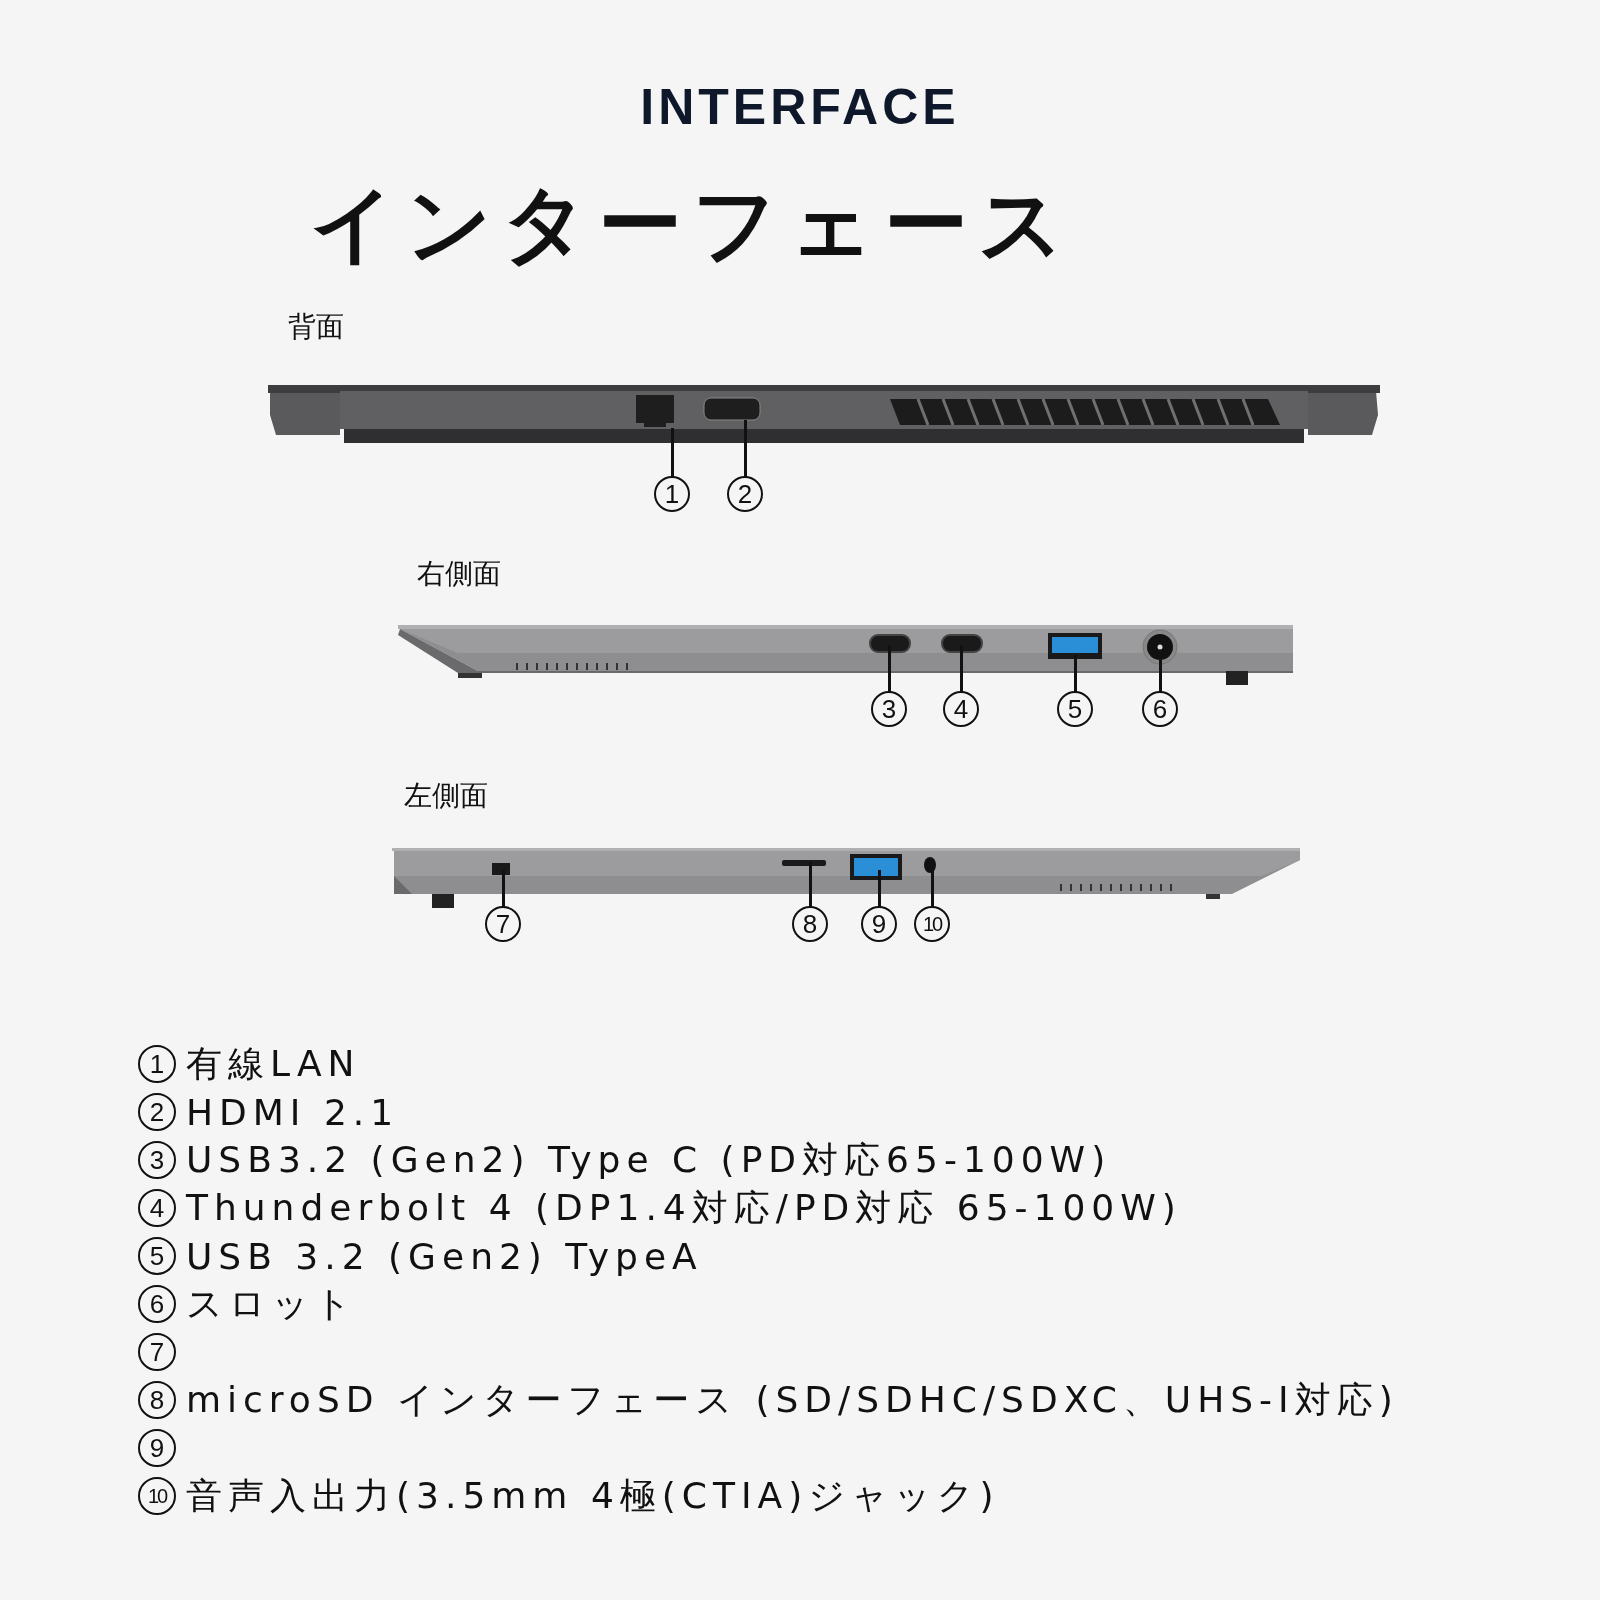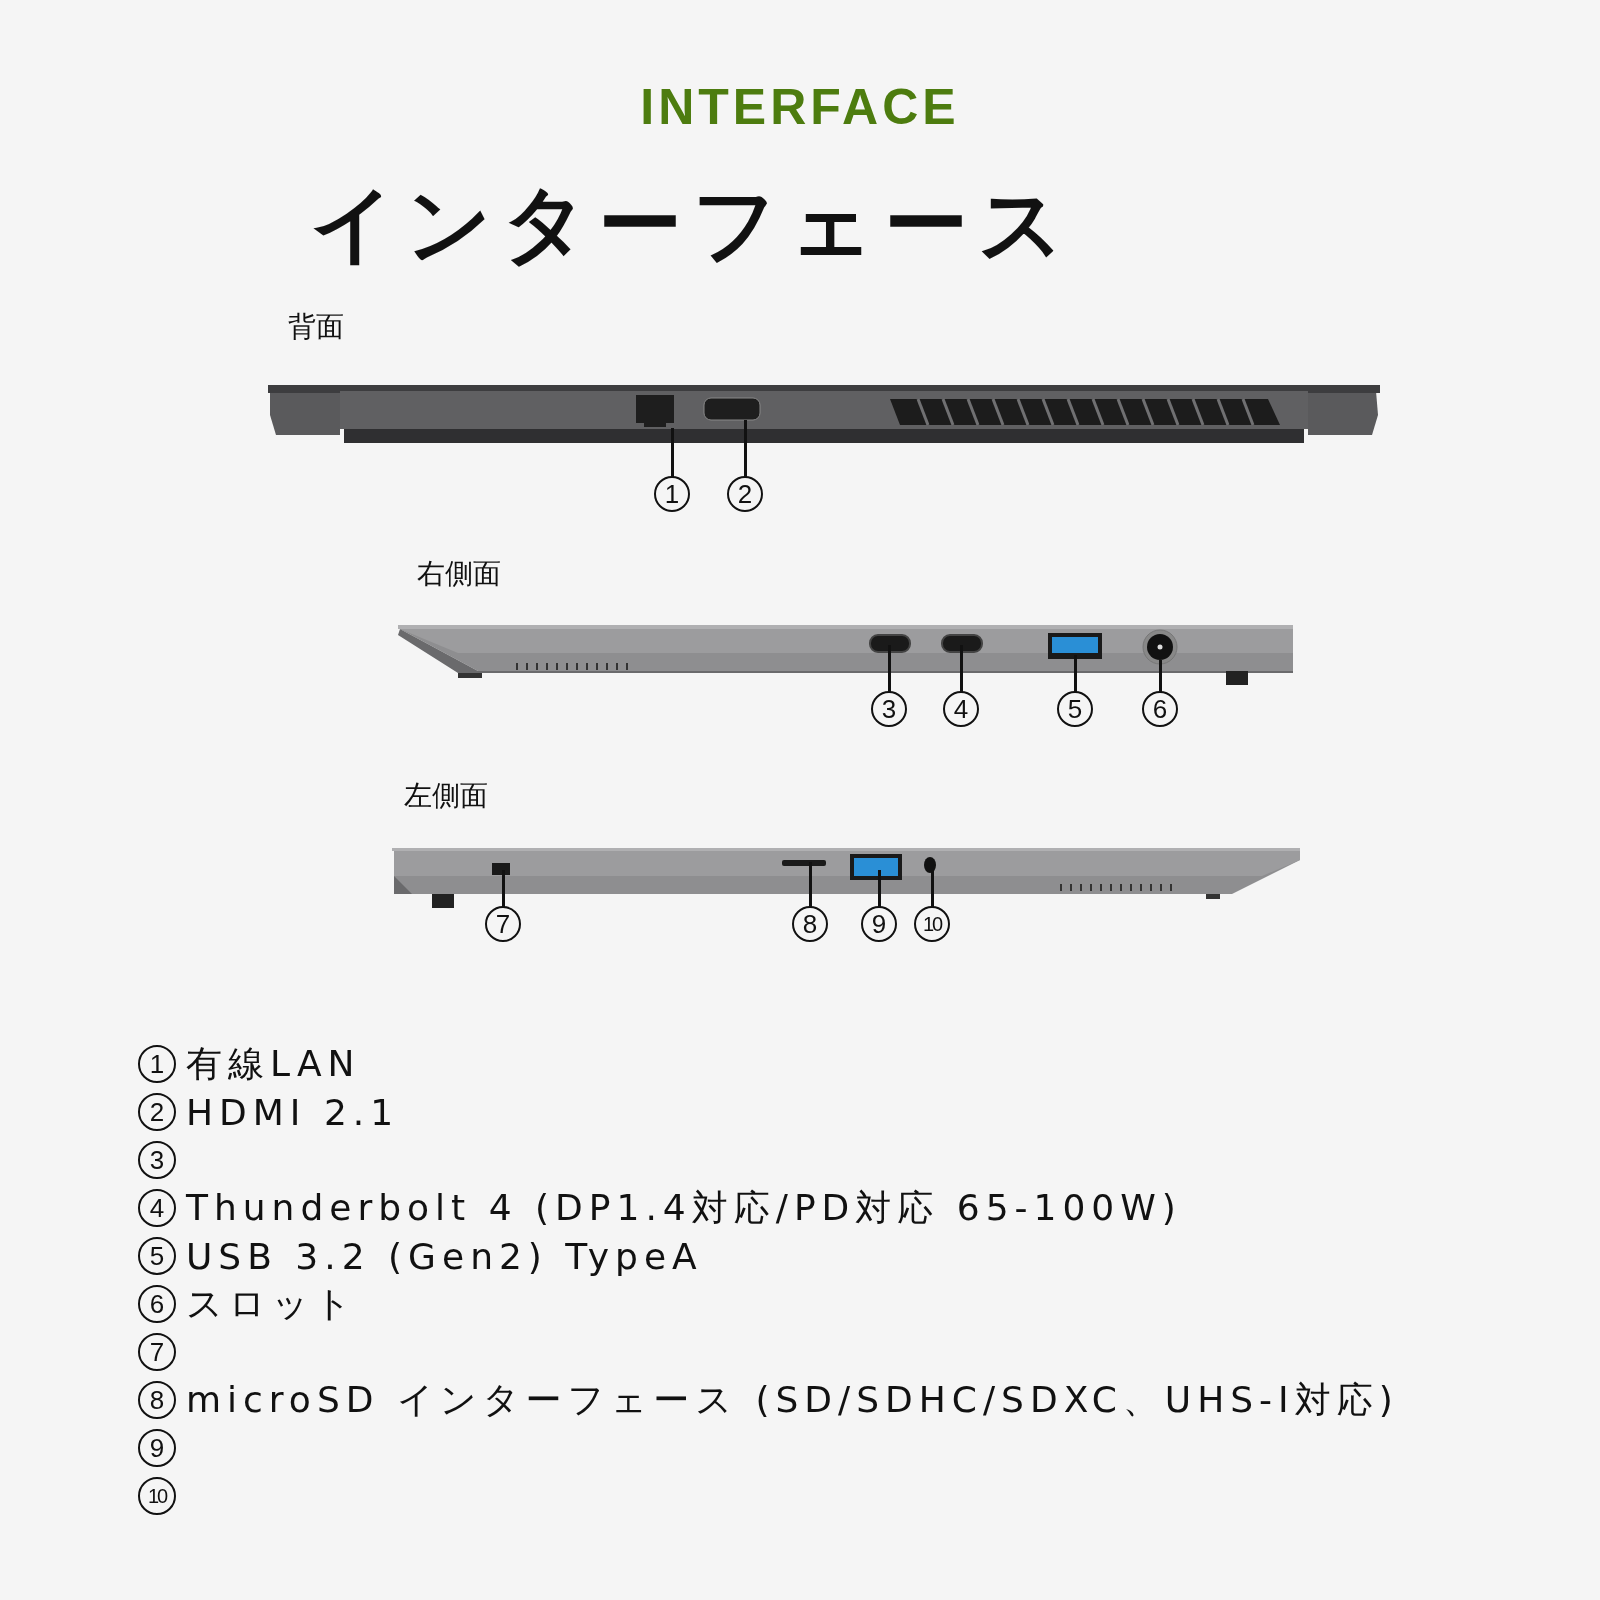--- a/index.html
+++ b/index.html
@@ -2,21 +2,21 @@
 <html><head>
 <meta charset="utf-8">
 <style>
   * { box-sizing: border-box; margin: 0; padding: 0; }
   html, body { width: 1600px; height: 1600px; background: #f5f5f5; overflow: hidden; }
   body { position: relative; font-family: "DejaVu Sans", sans-serif; color: #111; }
 
   .en-title {
     position: absolute; left: 0; top: 78px; width: 1600px; text-align: center;
     font-family: "Liberation Sans", sans-serif; font-weight: bold; font-size: 50px;
-    letter-spacing: 4px; color: #4d7c0f;
+    letter-spacing: 4px; color: #0f172a;
   }
   .jp-title {
     position: absolute; left: 0; top: 168px; width: 1368px; text-align: center;
     font-family: "DejaVu Sans", sans-serif; font-weight: bold; font-size: 84px;
     letter-spacing: 10px; color: #111; padding-left: 16px;
   }
   .section-label {
     position: absolute; font-size: 28px; color: #111; font-family: "DejaVu Sans", sans-serif;
   }
 
@@ -160,20 +160,21 @@
   <div class="spec-item">
       <span class="spec-num">1</span>
       <span>有線LAN</span>
     </div>
   <div class="spec-item">
       <span class="spec-num">2</span>
       <span>HDMI 2.1</span>
     </div>
   <div class="spec-item">
       <span class="spec-num">3</span>
+      <span>USB3.2 (Gen2) Type C (PD対応65-100W)</span>
     </div>
   <div class="spec-item">
       <span class="spec-num">4</span>
       <span>Thunderbolt 4 (DP1.4対応/PD対応 65-100W)</span>
     </div>
   <div class="spec-item">
       <span class="spec-num">5</span>
       <span>USB 3.2 (Gen2) TypeA</span>
     </div>
   <div class="spec-item">
@@ -185,14 +186,15 @@
     </div>
   <div class="spec-item">
       <span class="spec-num">8</span>
       <span>microSD インターフェース (SD/SDHC/SDXC、UHS-I対応)</span>
     </div>
   <div class="spec-item">
       <span class="spec-num">9</span>
     </div>
   <div class="spec-item">
       <span class="spec-num small">10</span>
+      <span>音声入出力(3.5mm 4極(CTIA)ジャック)</span>
     </div>
 </div>
 
 </body></html>

